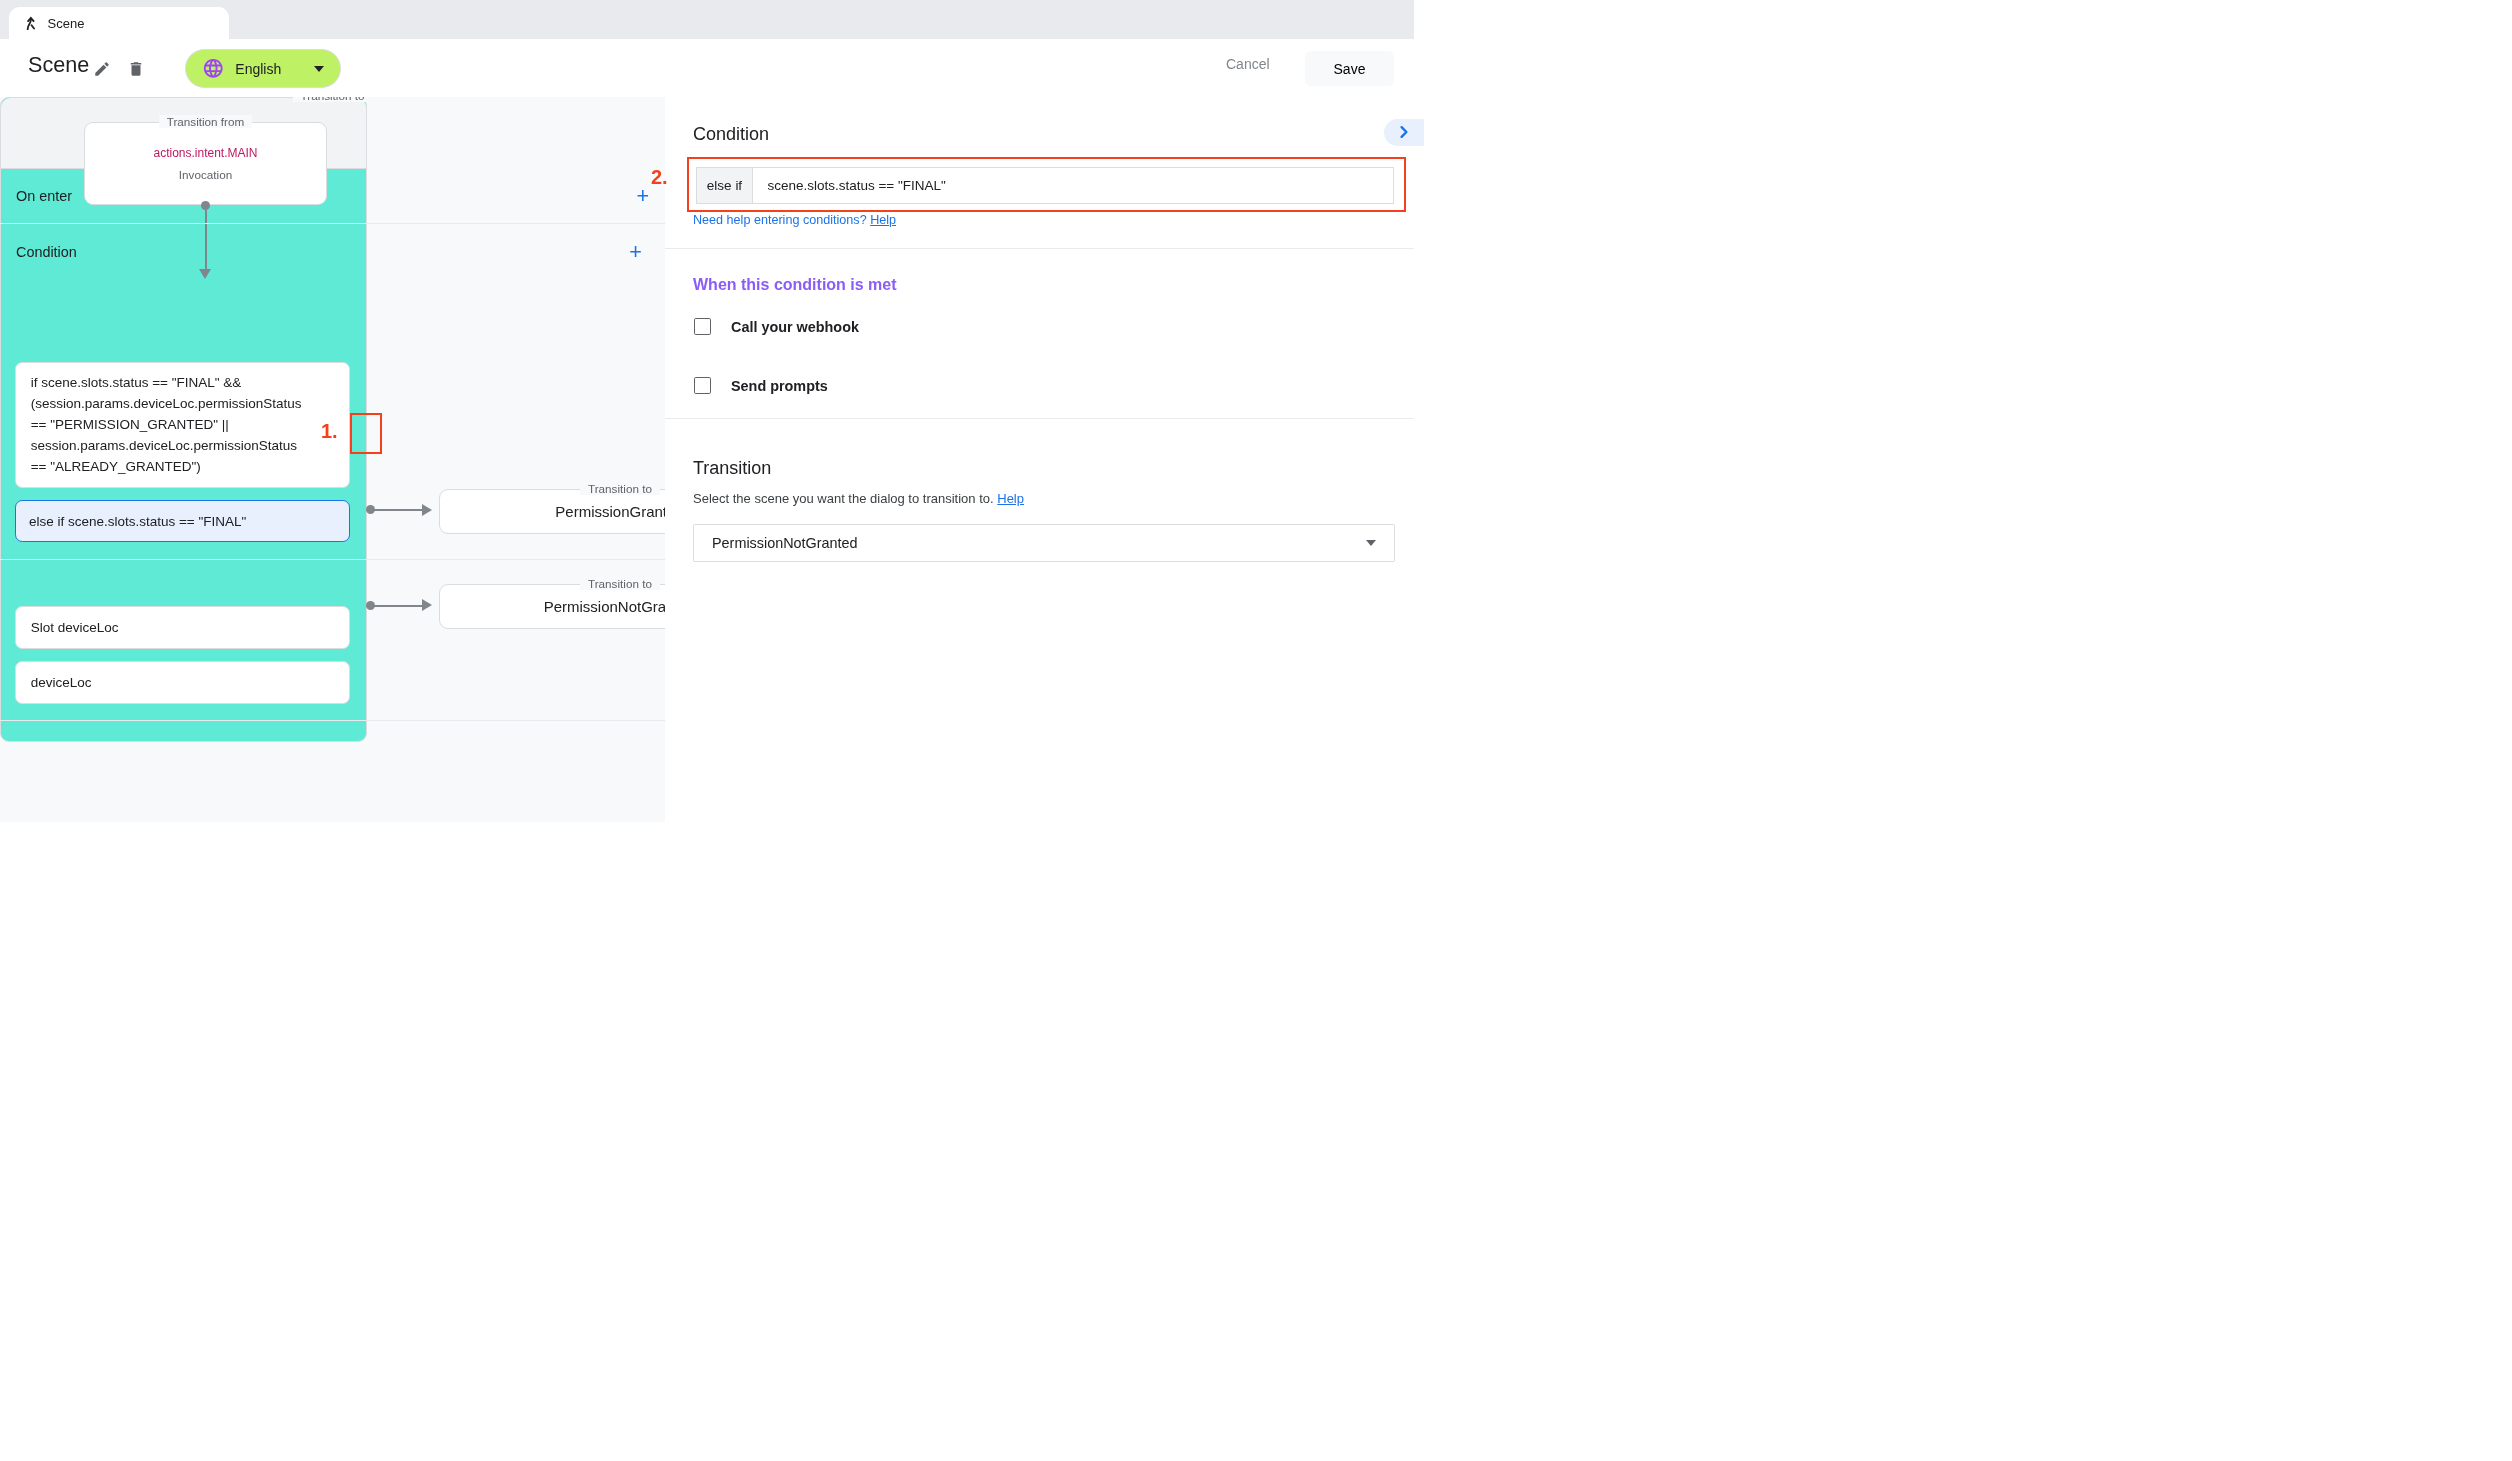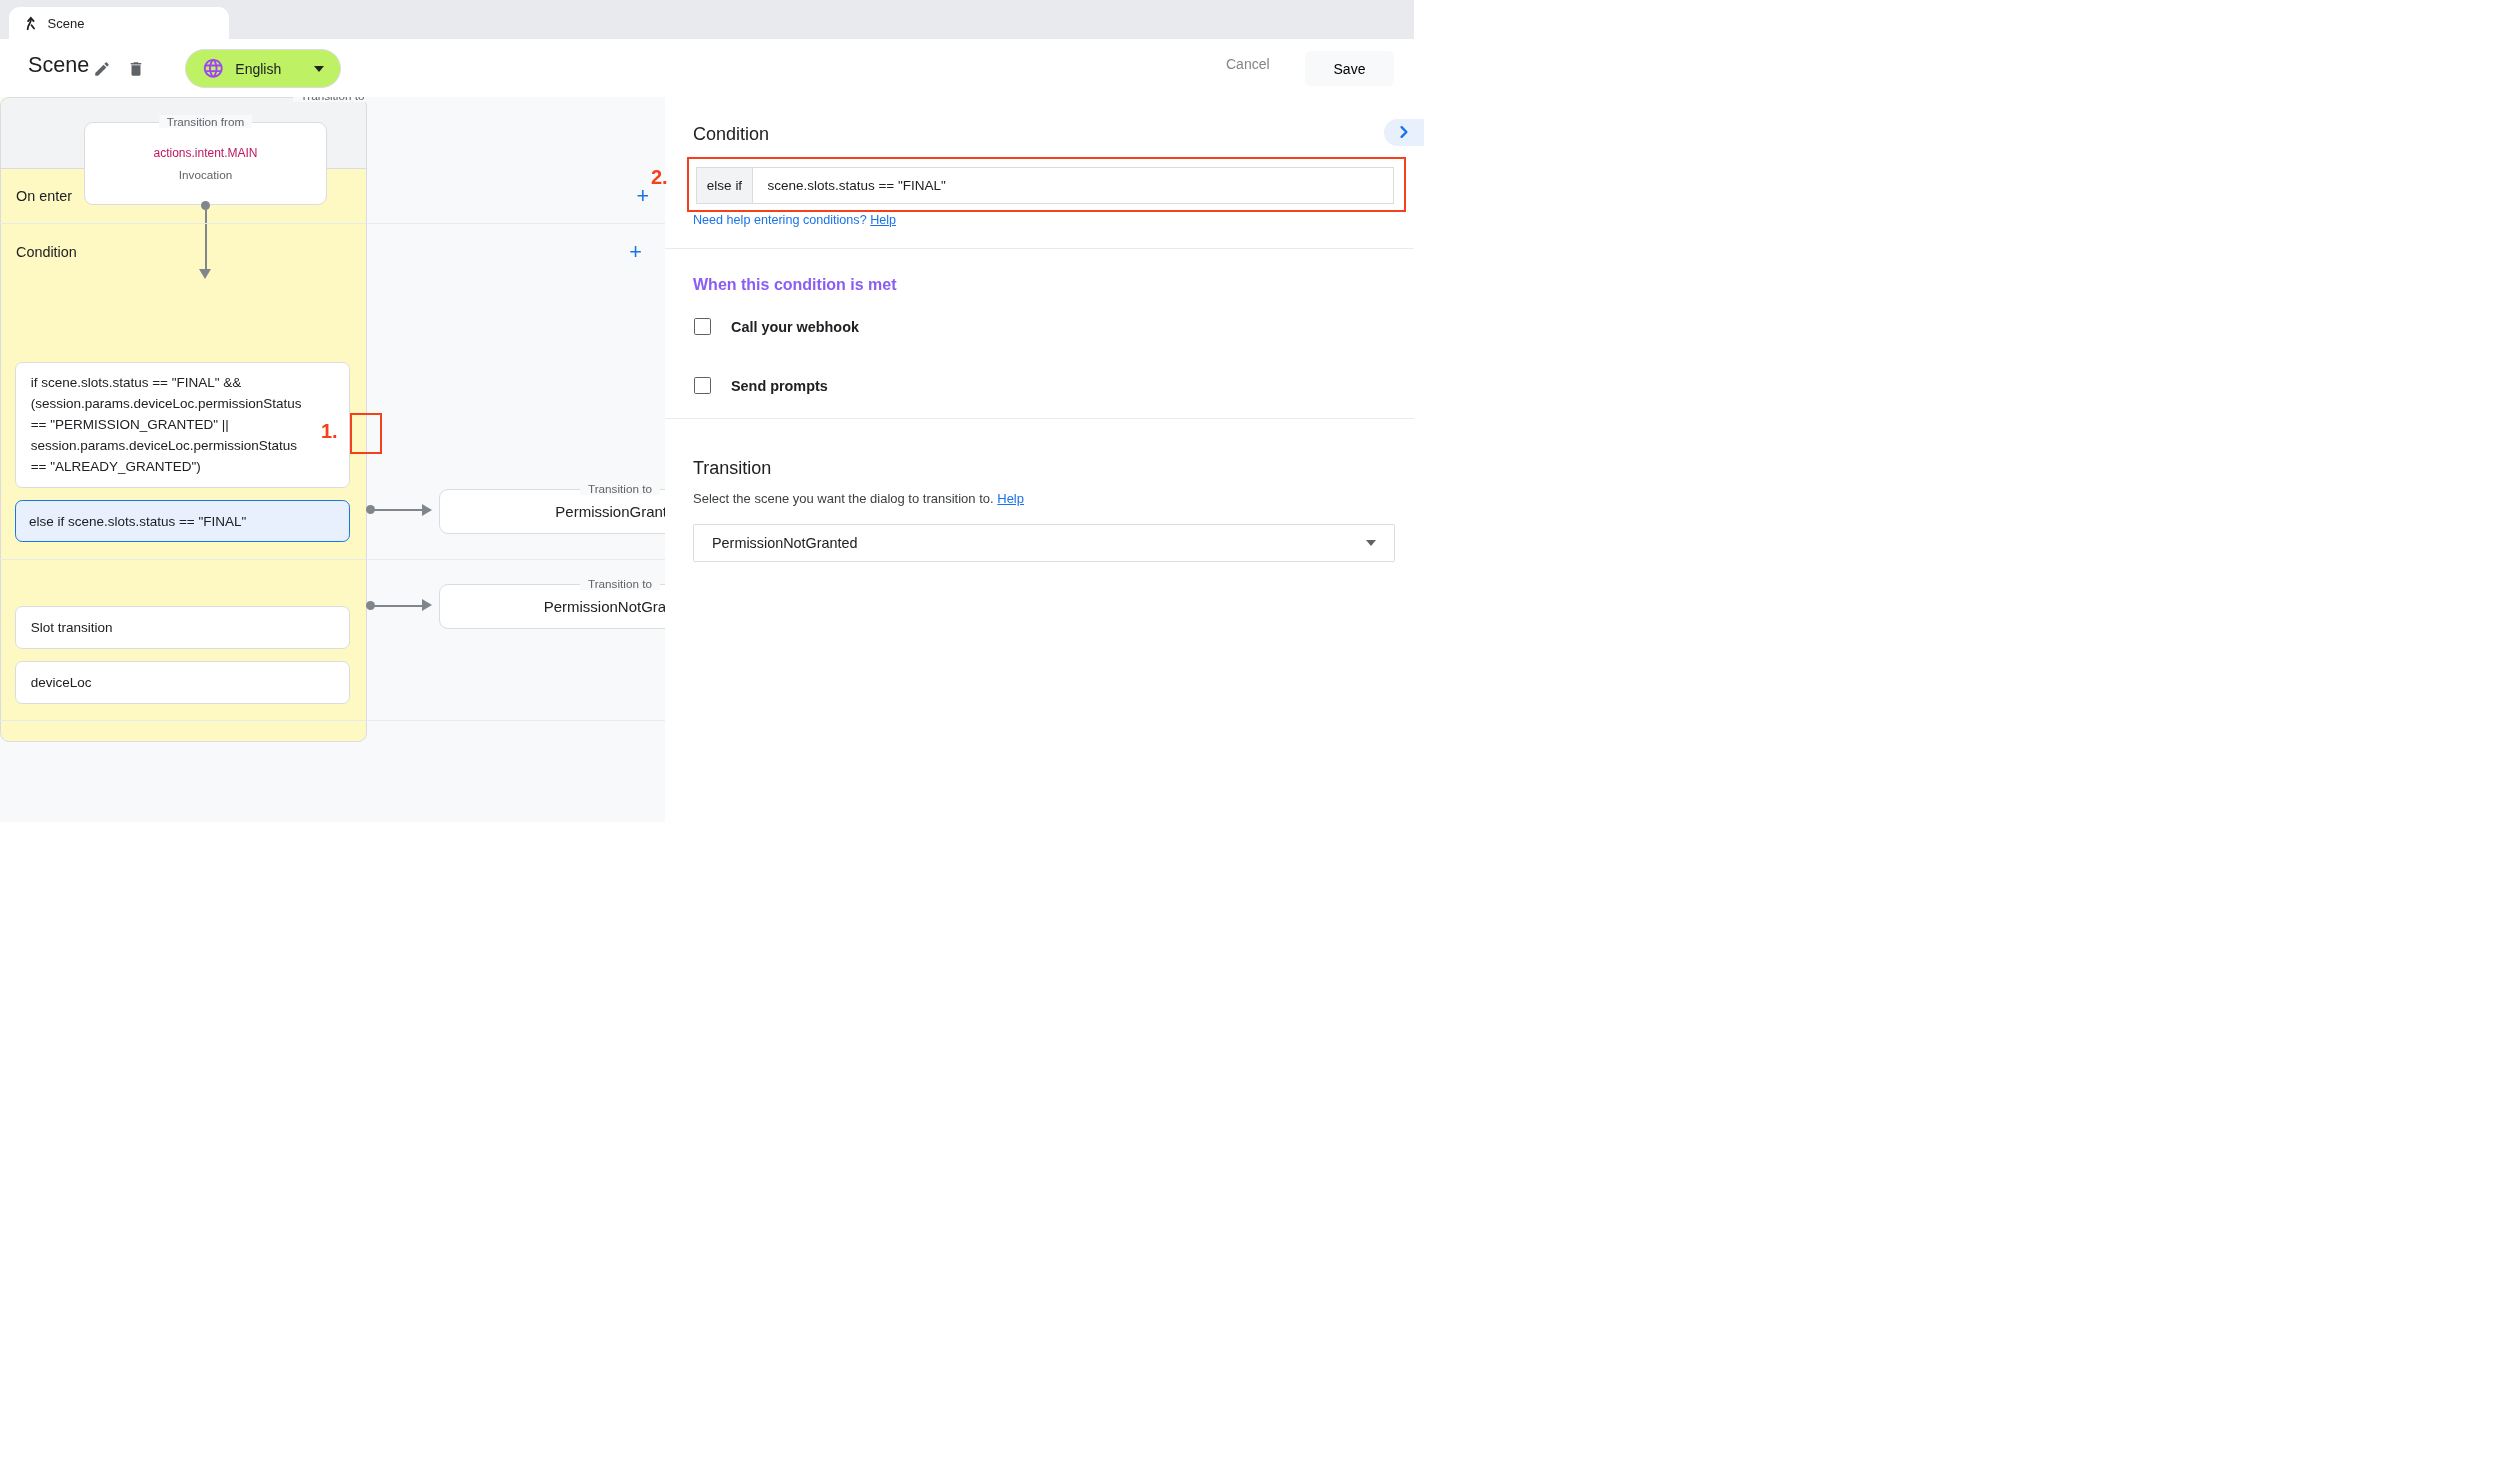--- a/index.html
+++ b/index.html
@@ -40,21 +40,21 @@
   .tf-sub { font-size:11.7px; color:#5f6368; }
 
   .dot { position:absolute; width:9px; height:9px; border-radius:50%; background:#80868b; }
   .vline { position:absolute; width:1.8px; background:#80868b; }
   .hline { position:absolute; height:1.8px; background:#80868b; }
   .arrow-down { position:absolute; width:0; height:0; border-left:6.3px solid transparent;
     border-right:6.3px solid transparent; border-top:10px solid #80868b; }
   .arrow-right { position:absolute; width:0; height:0; border-top:6.3px solid transparent;
     border-bottom:6.3px solid transparent; border-left:10px solid #80868b; }
 
-  .scene-card { left:22.5px; top:183px; width:367px; height:645px; background:#fef9c3;
+  .scene-card { left:22.5px; top:183px; width:367px; height:645px; background:#5eead4;
     border:0.9px solid #dadce0; border-radius:9px; }
   .scene-head { height:71px; background:#f1f3f4; border-radius:9px 9px 0 0;
     border-bottom:0.9px solid #dadce0; display:flex; flex-direction:column; align-items:center;
     justify-content:center; gap:6.3px; }
   .scene-head .t { font-size:16px; color:#202124; }
   .scene-head .s { font-size:11.3px; color:#5f6368; }
   .sec-row { display:flex; align-items:center; justify-content:space-between; padding:0 16px; }
   .sec-title { font-size:14.4px; color:#202124; }
   .plus { color:#1a73e8; font-size:21.6px; font-weight:400; line-height:1; cursor:pointer; }
   .divider-h { position:absolute; left:0; width:100%; height:0.9px; background:#e8eaed; }
@@ -176,21 +176,21 @@
     </div>
 
     <div class="inner-card cond1">if scene.slots.status == "FINAL" &amp;&amp;
 (session.params.deviceLoc.permissionStatus
 == "PERMISSION_GRANTED" ||
 session.params.deviceLoc.permissionStatus
 == "ALREADY_GRANTED")</div>
     <div class="inner-card cond2">else if scene.slots.status == "FINAL"</div>
 
     <div class="divider-h" style="top:462px;"></div>
-    <div class="inner-card slot-card1">Slot transition</div>
+    <div class="inner-card slot-card1">Slot deviceLoc</div>
     <div class="inner-card slot-card2">deviceLoc</div>
     <div class="divider-h" style="top:623px;"></div>
   </div>
 
   <div class="annot-box" style="left:350px; top:316px; width:32px; height:41px;"></div>
 
   <div class="dot" style="left:366px; top:408px;"></div>
   <div class="hline" style="left:373px; top:412px; width:50px;"></div>
   <div class="arrow-right" style="left:422px; top:407px;"></div>
 

